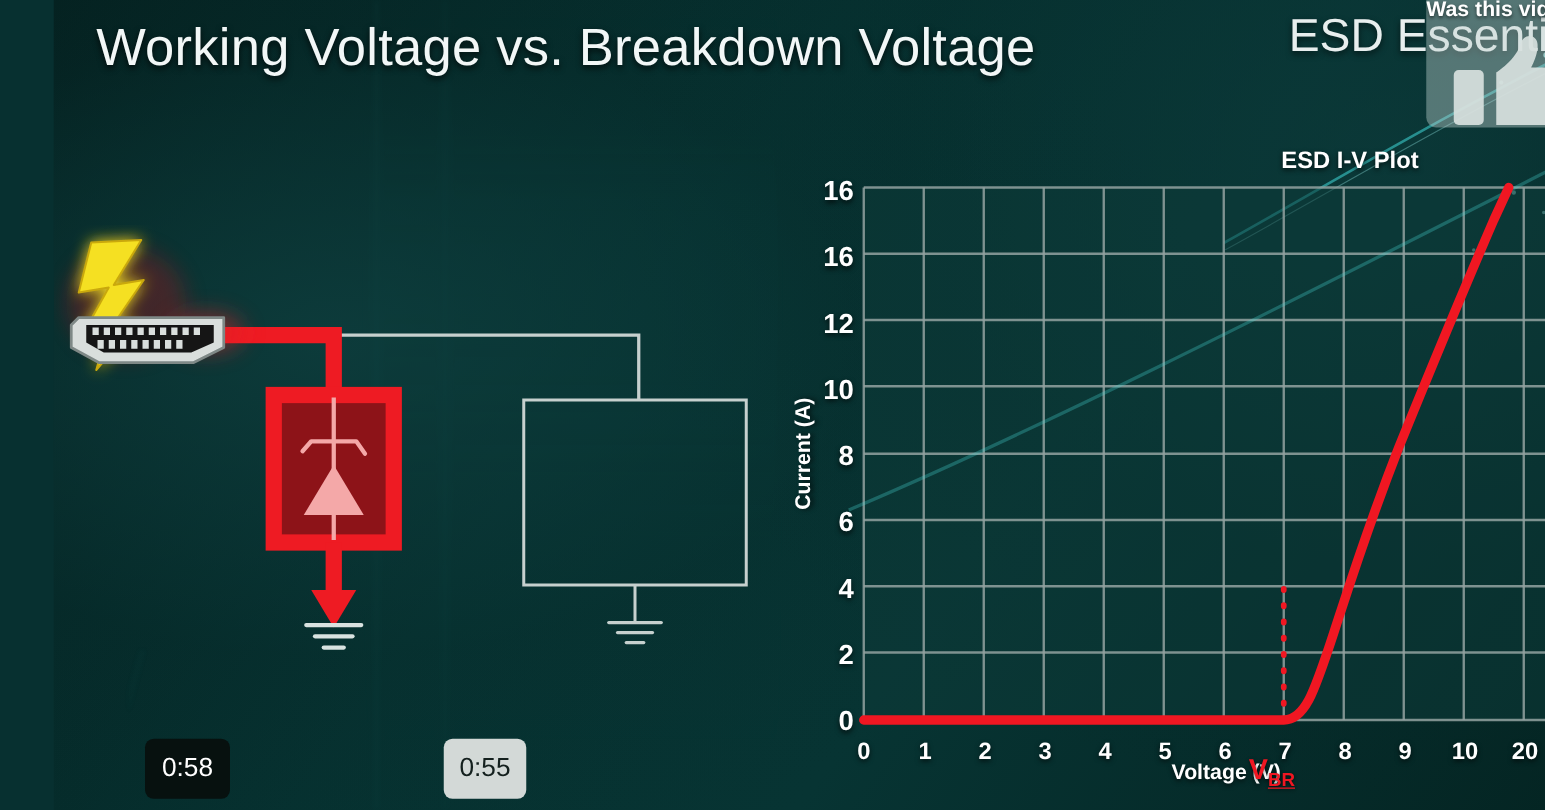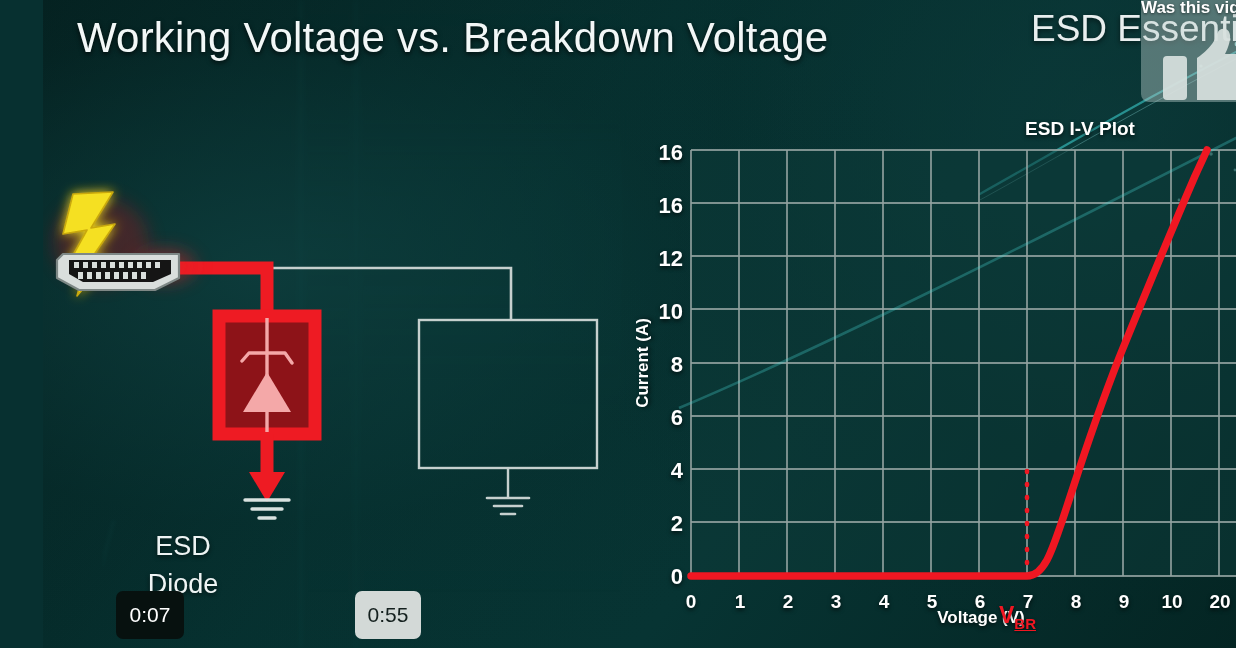--- a/index.html
+++ b/index.html
@@ -219,24 +219,20 @@
         <rect x="376" y="140" width="178" height="148" fill="none" stroke="#c6d0ce" stroke-width="2.4"></rect>
         <line x1="465" y1="288" x2="465" y2="318" stroke="#c6d0ce" stroke-width="2.4"></line>
       </g>
       <g stroke="#c6d0ce" stroke-width="2.6" stroke-linecap="round">
         <line x1="444" y1="318" x2="486" y2="318"></line>
         <line x1="451" y1="326" x2="479" y2="326"></line>
         <line x1="458" y1="334" x2="472" y2="334"></line>
       </g>
     </svg>
 
-    <div class="lbl-esd" style="left:92px;top:347px;">
-      <span>ESD</span><br>
-      <span>Diode</span>
-    </div>
   </div>
 
 
   <div class="chart">
     <div class="chart-title">ESD I-V Plot</div>
     <div class="ylabel">Current (A)</div>
     <div class="xlabel">Voltage (V)</div>
 
     <div class="ytick" style="left:28px;top:32px;">16</div>
     <div class="ytick" style="left:28px;top:85px;">16</div>
@@ -305,16 +301,16 @@
       <line x1="406" y1="468" x2="406" y2="362" stroke="#f01722" stroke-width="4.6" stroke-linecap="round" stroke-dasharray="1 12"></line>
 
       <path d="M70,468 L406,468 C414,468 420,463 426,452 C434,437 442,410 452,380 C464,343 480,296 498,250 C520,196 548,128 574,68 L586,42" fill="none" stroke="#f01722" stroke-width="7.5" stroke-linecap="round" stroke-linejoin="round"></path>
     </svg>
 
     <div class="vbr">
       <span>V</span><sub>BR</sub>
     </div>
   </div>
 
-  <div class="ts ts-dark">0:07</div>
+  <div class="ts ts-dark">0:58</div>
   <div class="ts ts-light">0:55</div>
 
 </div>
 
 </body></html>

